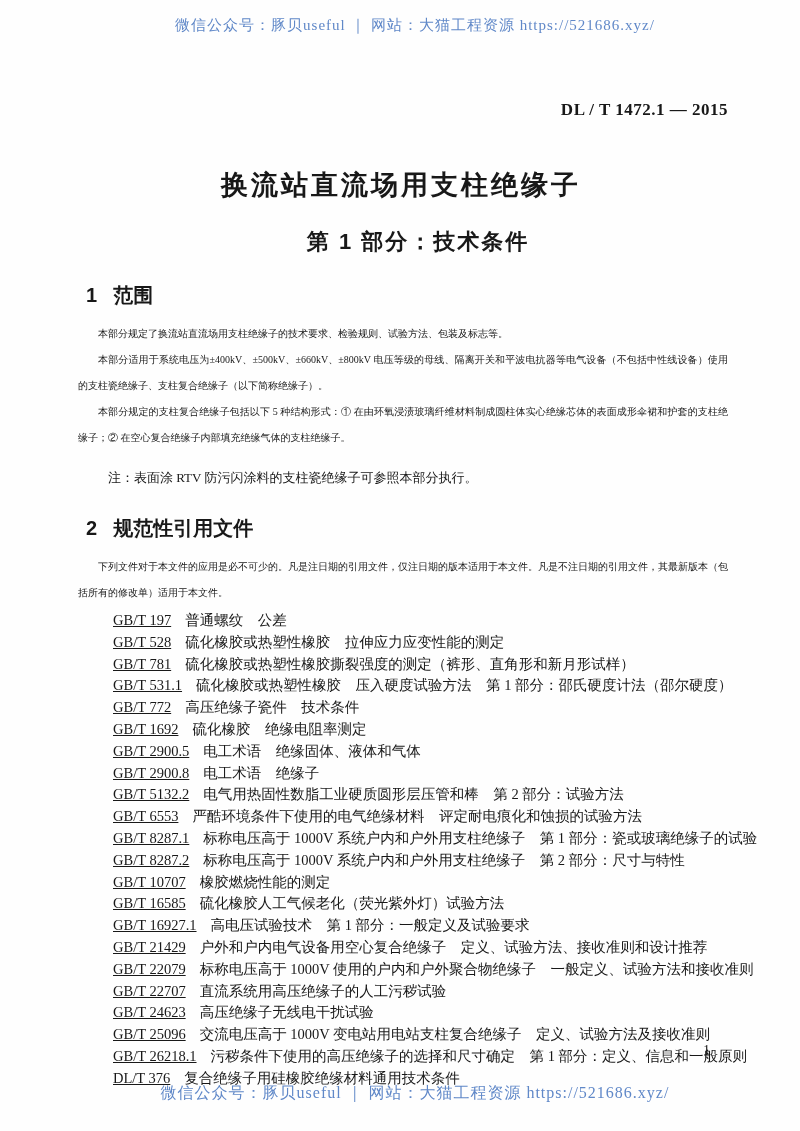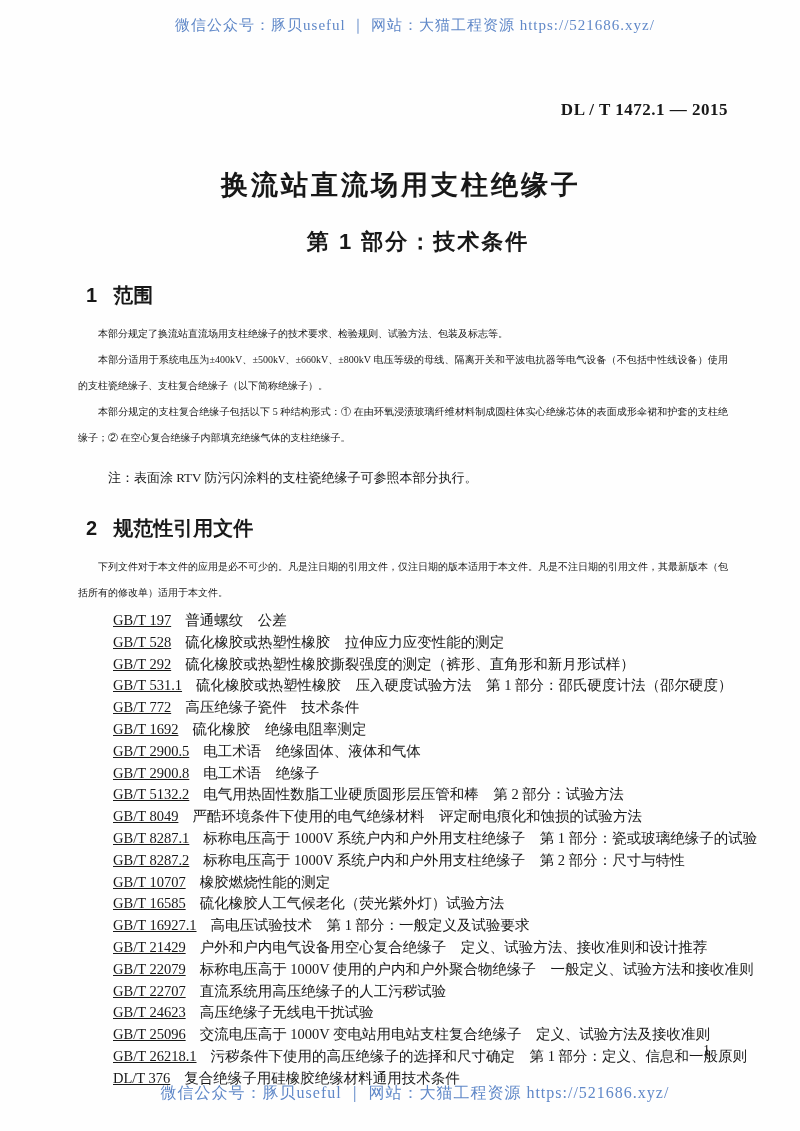--- a/index.html
+++ b/index.html
@@ -133,28 +133,28 @@
 
     <div class="section-heading">
       <span>2</span><span class="heading-text">规范性引用文件</span>
     </div>
 
     <p class="para">下列文件对于本文件的应用是必不可少的。凡是注日期的引用文件，仅注日期的版本适用于本文件。凡是不注日期的引用文件，其最新版本（包括所有的修改单）适用于本文件。</p>
 
     <div class="refs" id="refs">
         <div class="ref-row"><span class="ref-code">GB/T 197</span><span class="ref-title">普通螺纹　公差</span></div>
         <div class="ref-row"><span class="ref-code">GB/T 528</span><span class="ref-title">硫化橡胶或热塑性橡胶　拉伸应力应变性能的测定</span></div>
-        <div class="ref-row"><span class="ref-code">GB/T 292</span><span class="ref-title">硫化橡胶或热塑性橡胶撕裂强度的测定（裤形、直角形和新月形试样）</span></div>
+        <div class="ref-row"><span class="ref-code">GB/T 781</span><span class="ref-title">硫化橡胶或热塑性橡胶撕裂强度的测定（裤形、直角形和新月形试样）</span></div>
         <div class="ref-row"><span class="ref-code">GB/T 531.1</span><span class="ref-title">硫化橡胶或热塑性橡胶　压入硬度试验方法　第 1 部分：邵氏硬度计法（邵尔硬度）</span></div>
         <div class="ref-row"><span class="ref-code">GB/T 772</span><span class="ref-title">高压绝缘子瓷件　技术条件</span></div>
         <div class="ref-row"><span class="ref-code">GB/T 1692</span><span class="ref-title">硫化橡胶　绝缘电阻率测定</span></div>
         <div class="ref-row"><span class="ref-code">GB/T 2900.5</span><span class="ref-title">电工术语　绝缘固体、液体和气体</span></div>
         <div class="ref-row"><span class="ref-code">GB/T 2900.8</span><span class="ref-title">电工术语　绝缘子</span></div>
         <div class="ref-row"><span class="ref-code">GB/T 5132.2</span><span class="ref-title">电气用热固性数脂工业硬质圆形层压管和棒　第 2 部分：试验方法</span></div>
-        <div class="ref-row"><span class="ref-code">GB/T 8049</span><span class="ref-title">严酷环境条件下使用的电气绝缘材料　评定耐电痕化和蚀损的试验方法</span></div>
+        <div class="ref-row"><span class="ref-code">GB/T 6553</span><span class="ref-title">严酷环境条件下使用的电气绝缘材料　评定耐电痕化和蚀损的试验方法</span></div>
         <div class="ref-row"><span class="ref-code">GB/T 8287.1</span><span class="ref-title">标称电压高于 1000V 系统户内和户外用支柱绝缘子　第 1 部分：瓷或玻璃绝缘子的试验</span></div>
         <div class="ref-row"><span class="ref-code">GB/T 8287.2</span><span class="ref-title">标称电压高于 1000V 系统户内和户外用支柱绝缘子　第 2 部分：尺寸与特性</span></div>
         <div class="ref-row"><span class="ref-code">GB/T 10707</span><span class="ref-title">橡胶燃烧性能的测定</span></div>
         <div class="ref-row"><span class="ref-code">GB/T 16585</span><span class="ref-title">硫化橡胶人工气候老化（荧光紫外灯）试验方法</span></div>
         <div class="ref-row"><span class="ref-code">GB/T 16927.1</span><span class="ref-title">高电压试验技术　第 1 部分：一般定义及试验要求</span></div>
         <div class="ref-row"><span class="ref-code">GB/T 21429</span><span class="ref-title">户外和户内电气设备用空心复合绝缘子　定义、试验方法、接收准则和设计推荐</span></div>
         <div class="ref-row"><span class="ref-code">GB/T 22079</span><span class="ref-title">标称电压高于 1000V 使用的户内和户外聚合物绝缘子　一般定义、试验方法和接收准则</span></div>
         <div class="ref-row"><span class="ref-code">GB/T 22707</span><span class="ref-title">直流系统用高压绝缘子的人工污秽试验</span></div>
         <div class="ref-row"><span class="ref-code">GB/T 24623</span><span class="ref-title">高压绝缘子无线电干扰试验</span></div>
         <div class="ref-row"><span class="ref-code">GB/T 25096</span><span class="ref-title">交流电压高于 1000V 变电站用电站支柱复合绝缘子　定义、试验方法及接收准则</span></div>

